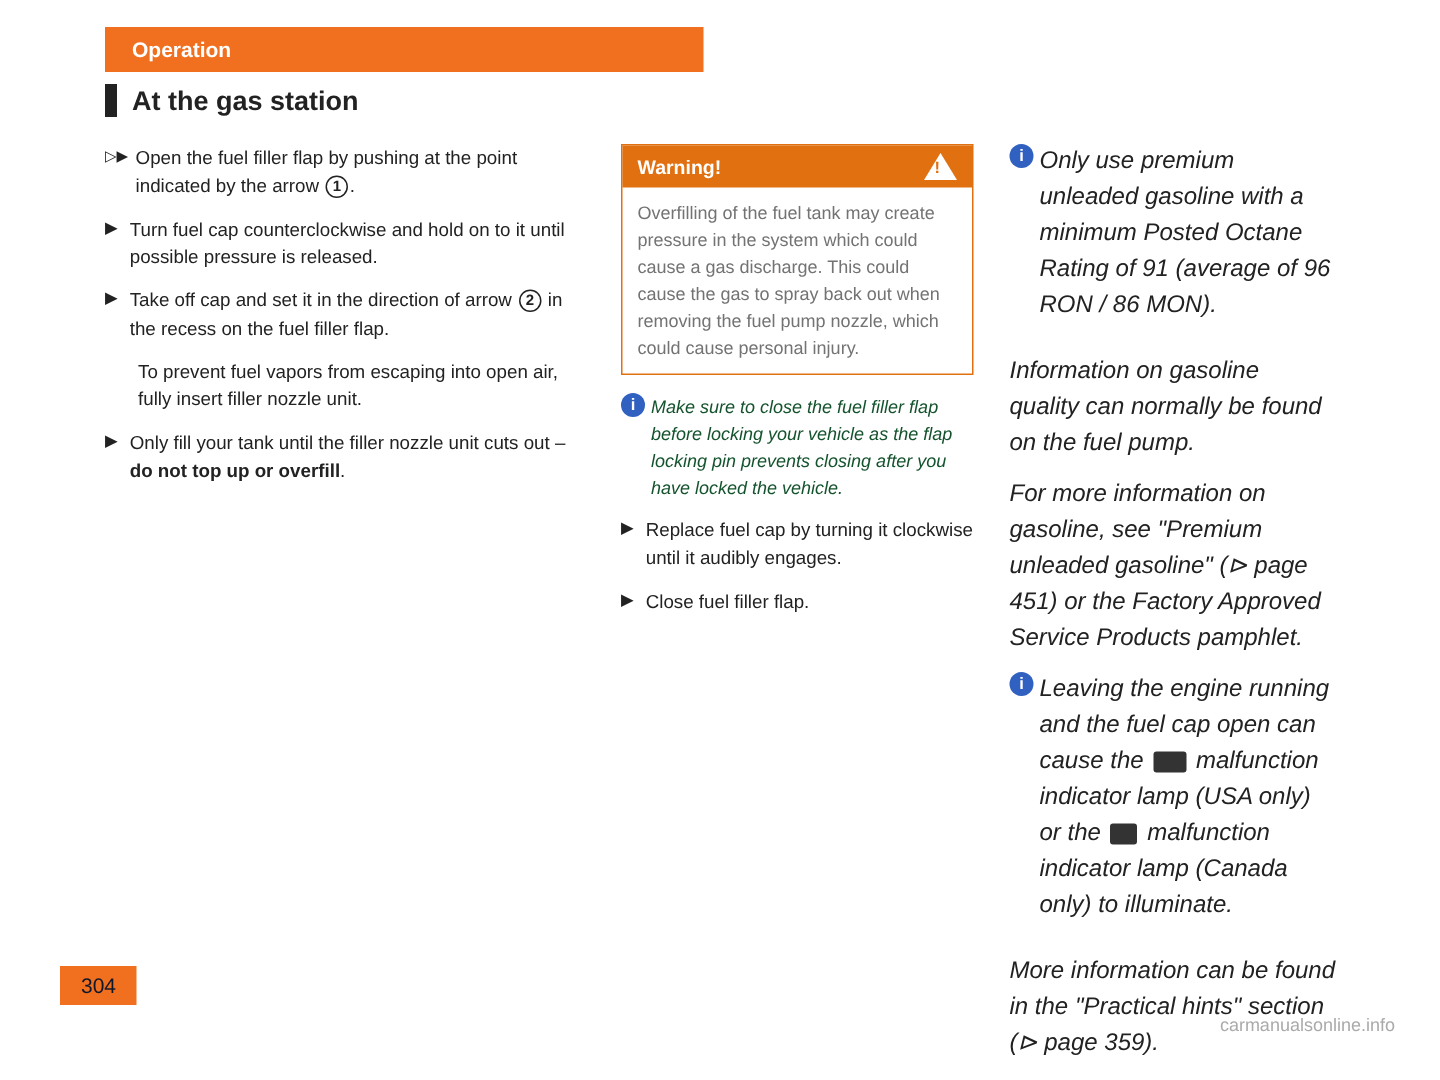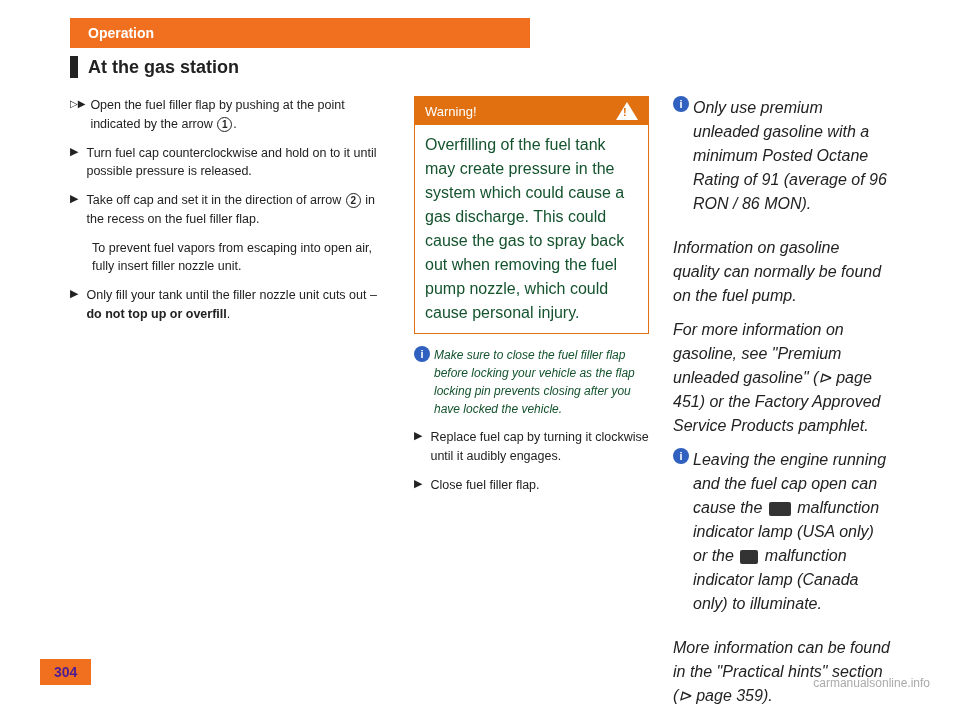--- a/index.html
+++ b/index.html
@@ -11,21 +11,21 @@
       font-size: 13px;
       color: #222;
       overflow: hidden;
       position: relative;
     }
 
     
     .header-bar {
       background: #f07020;
       padding: 7px 18px;
-      width: 460px;
+      width: 399px;
       margin: 18px 0 0 70px;
     }
     .header-bar span {
       color: #fff;
       font-weight: bold;
       font-size: 14px;
     }
 
     
     .section-title {
@@ -115,21 +115,21 @@
     }
     .warning-header {
       background: #e07010;
       padding: 5px 10px;
       display: flex;
       align-items: center;
       justify-content: space-between;
     }
     .warning-header span {
       color: #fff;
-      font-weight: normal;
+      font-weight: bold;
       font-size: 13px;
     }
     .warning-triangle {
       width: 0;
       height: 0;
       border-left: 11px solid transparent;
       border-right: 11px solid transparent;
       border-bottom: 18px solid #fff;
       position: relative;
     }
@@ -137,23 +137,23 @@
       content: '!';
       position: absolute;
       top: 4px;
       left: -4px;
       color: #e07010;
       font-weight: bold;
       font-size: 11px;
     }
     .warning-body {
       padding: 8px 10px;
-      font-size: 16px;
-      line-height: 1.5;
-      color: #14532d;
+      font-size: 12px;
+      line-height: 1.5;
+      color: #737373;
     }
 
     
     .info-icon {
       display: inline-flex;
       align-items: center;
       justify-content: center;
       width: 16px;
       height: 16px;
       border-radius: 50%;
@@ -211,25 +211,25 @@
       height: 14px;
       background: #333;
       vertical-align: middle;
       border-radius: 2px;
       margin: 0 2px;
     }
 
     
     .page-number {
       position: absolute;
-      bottom: 35px;
+      bottom: 50px;
       left: 40px;
       background: #f07020;
-      color: #4c1d95;
-      font-weight: bold;
+      color: #0f172a;
+      font-weight: normal;
       font-size: 14px;
       padding: 5px 14px;
     }
 
     
     .watermark {
       position: absolute;
       bottom: 30px;
       right: 30px;
       color: #aaa;

